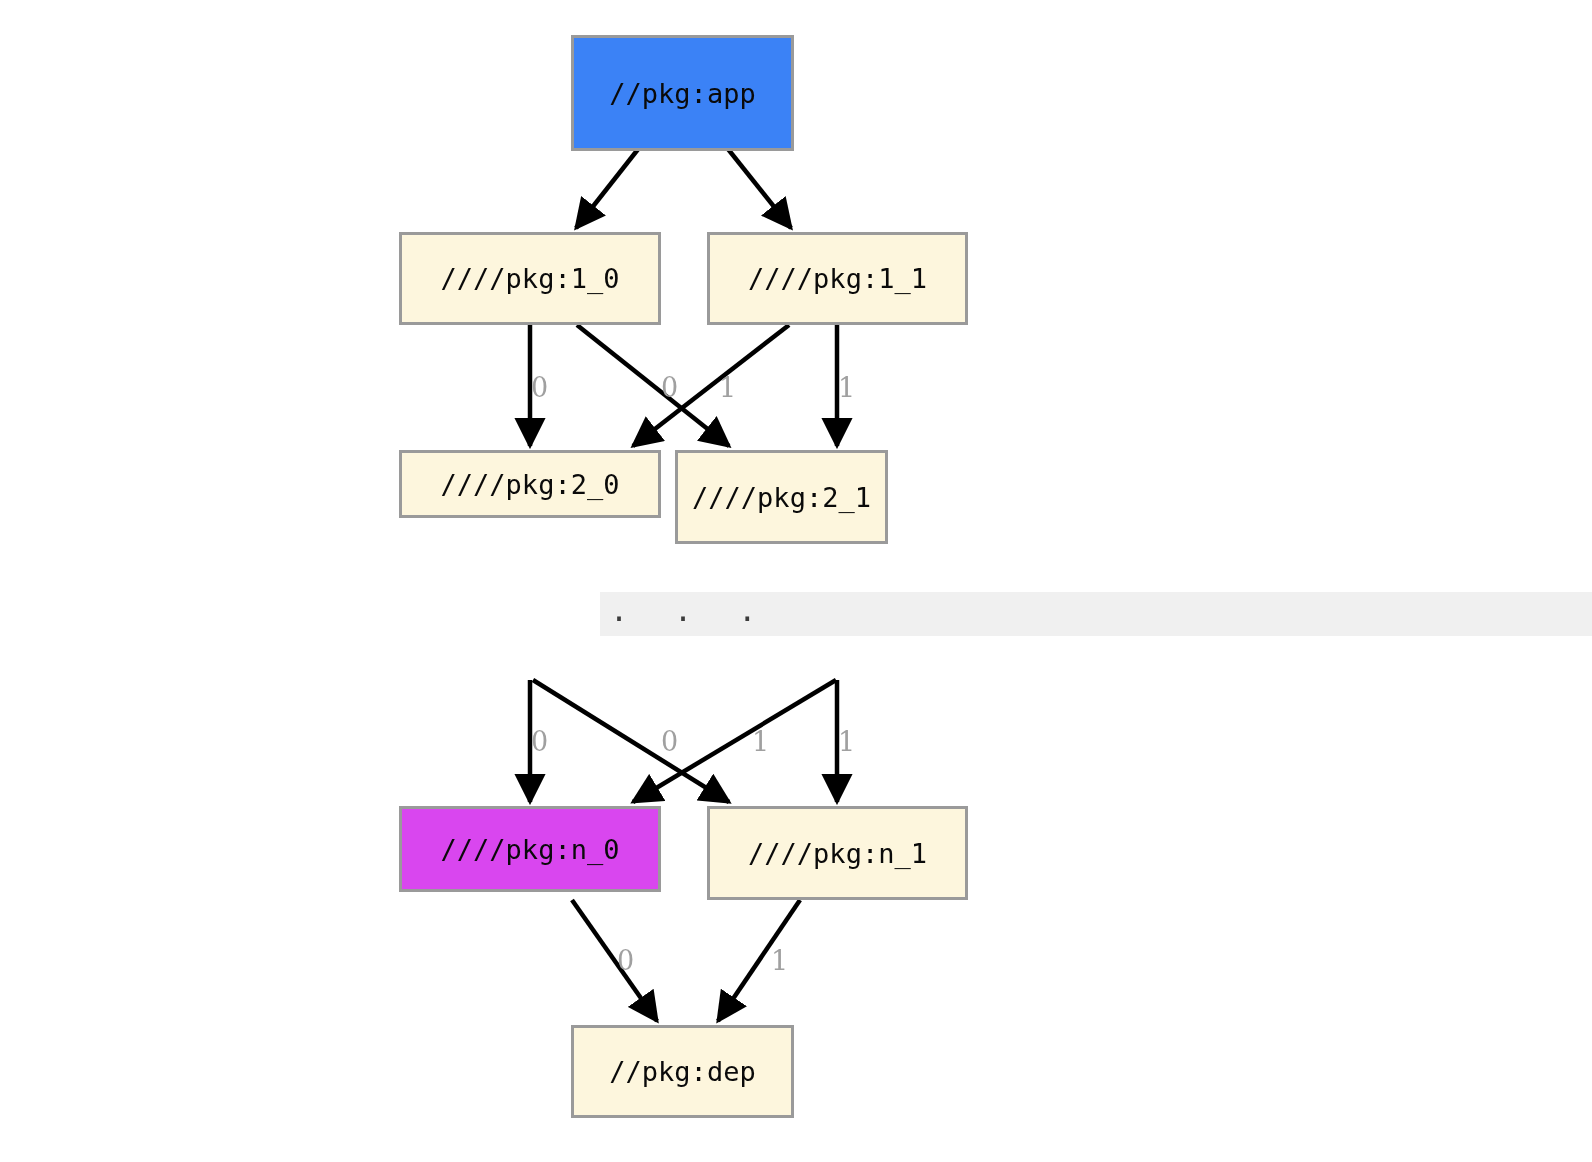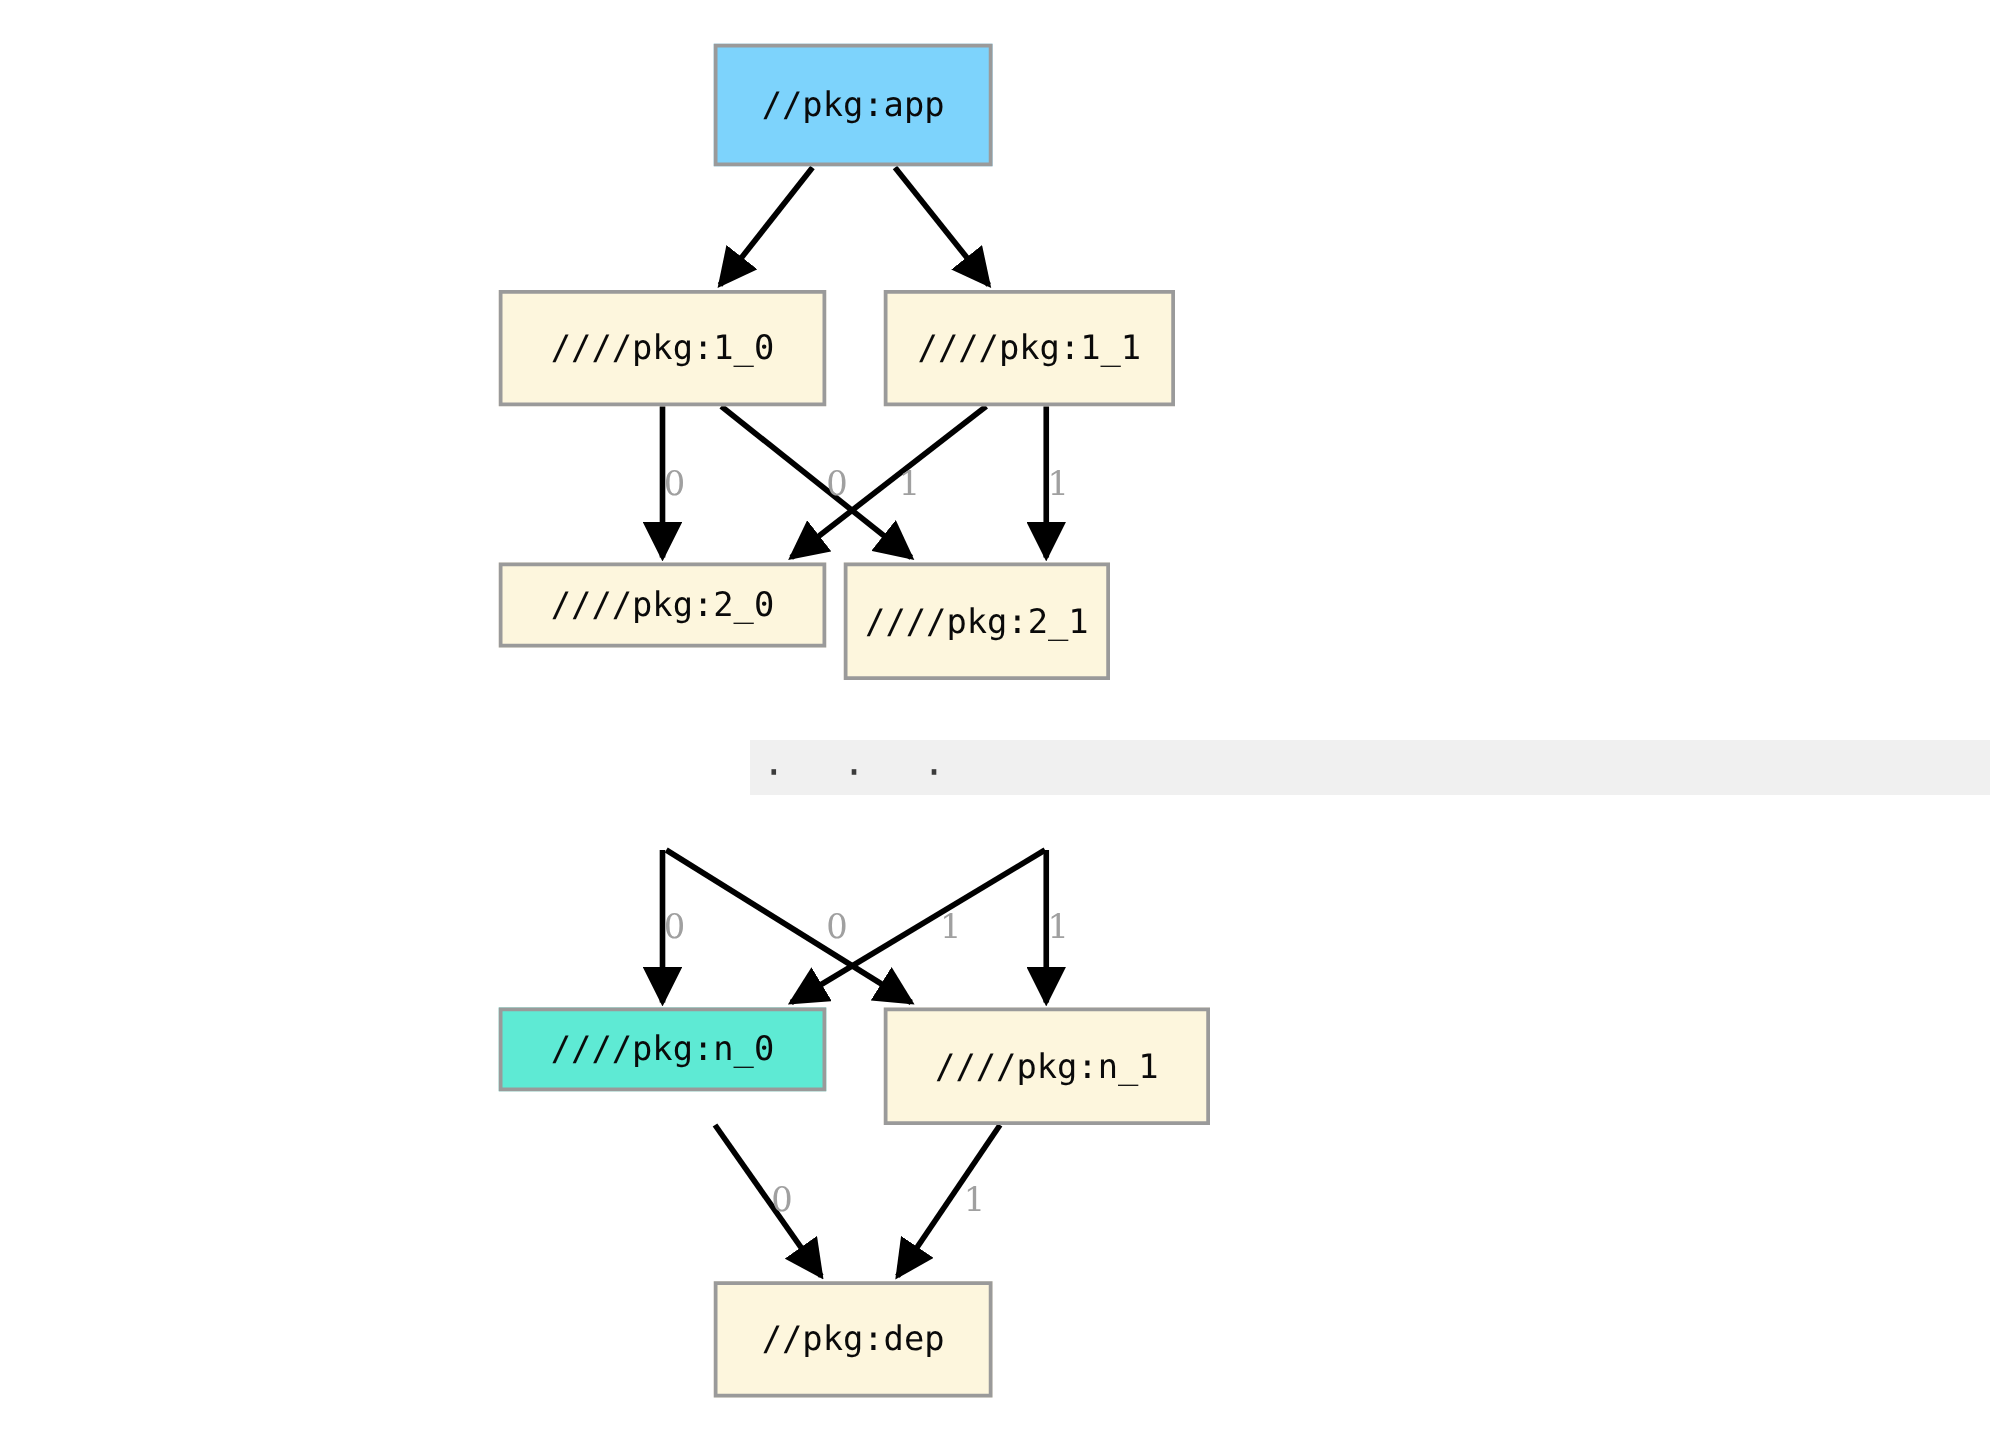--- a/index.html
+++ b/index.html
@@ -41,36 +41,36 @@
         <line x1="530" y1="680" x2="530" y2="802" stroke="#000000" stroke-width="4.5" marker-end="url(#arrow)"></line>
         <line x1="533" y1="680" x2="729" y2="802" stroke="#000000" stroke-width="4.5" marker-end="url(#arrow)"></line>
         <line x1="836" y1="680" x2="633" y2="802" stroke="#000000" stroke-width="4.5" marker-end="url(#arrow)"></line>
         <line x1="837" y1="680" x2="837" y2="802" stroke="#000000" stroke-width="4.5" marker-end="url(#arrow)"></line>
         <line x1="572" y1="900" x2="657" y2="1021" stroke="#000000" stroke-width="4.5" marker-end="url(#arrow)"></line>
         <line x1="800" y1="900" x2="718" y2="1021" stroke="#000000" stroke-width="4.5" marker-end="url(#arrow)"></line>
       </g>
   </svg>
 
   <div id="nodes-group">
-      <div class="node" style="left: 571px; top: 35px; width: 223px; height: 98px; background: #7dd3fc; border-color: rgb(154, 154, 154);">
+      <div class="node" style="left: 571px; top: 35px; width: 223px; height: 116px; background: #3b82f6; border-color: rgb(154, 154, 154);">
         <span>//pkg:app</span>
       </div>
       <div class="node" style="left: 399px; top: 232px; width: 262px; height: 93px; background: rgb(253, 246, 221); border-color: rgb(154, 154, 154); justify-content: center;">
         <span>////pkg:1_0</span>
       </div>
-      <div class="node" style="left: 707px; top: 232px; width: 233px; height: 93px; background: rgb(253, 246, 221); border-color: rgb(154, 154, 154);">
+      <div class="node" style="left: 707px; top: 232px; width: 261px; height: 93px; background: rgb(253, 246, 221); border-color: rgb(154, 154, 154);">
         <span>////pkg:1_1</span>
       </div>
       <div class="node" style="left: 399px; top: 450px; width: 262px; height: 68px; background: rgb(253, 246, 221); border-color: rgb(154, 154, 154);">
         <span>////pkg:2_0</span>
       </div>
       <div class="node" style="left: 675px; top: 450px; width: 213px; height: 94px; background: rgb(253, 246, 221); border-color: rgb(154, 154, 154);">
         <span>////pkg:2_1</span>
       </div>
-      <div class="node" style="left: 399px; top: 806px; width: 262px; height: 67px; background: #5eead4; border-color: rgb(154, 154, 154);">
+      <div class="node" style="left: 399px; top: 806px; width: 262px; height: 86px; background: #d946ef; border-color: rgb(154, 154, 154);">
         <span>////pkg:n_0</span>
       </div>
       <div class="node" style="left: 707px; top: 806px; width: 261px; height: 94px; background: rgb(253, 246, 221); border-color: rgb(154, 154, 154);">
         <span>////pkg:n_1</span>
       </div>
       <div class="node" style="left: 571px; top: 1025px; width: 223px; height: 93px; background: rgb(253, 246, 221); border-color: rgb(154, 154, 154);">
         <span>//pkg:dep</span>
       </div>
     </div>
 

